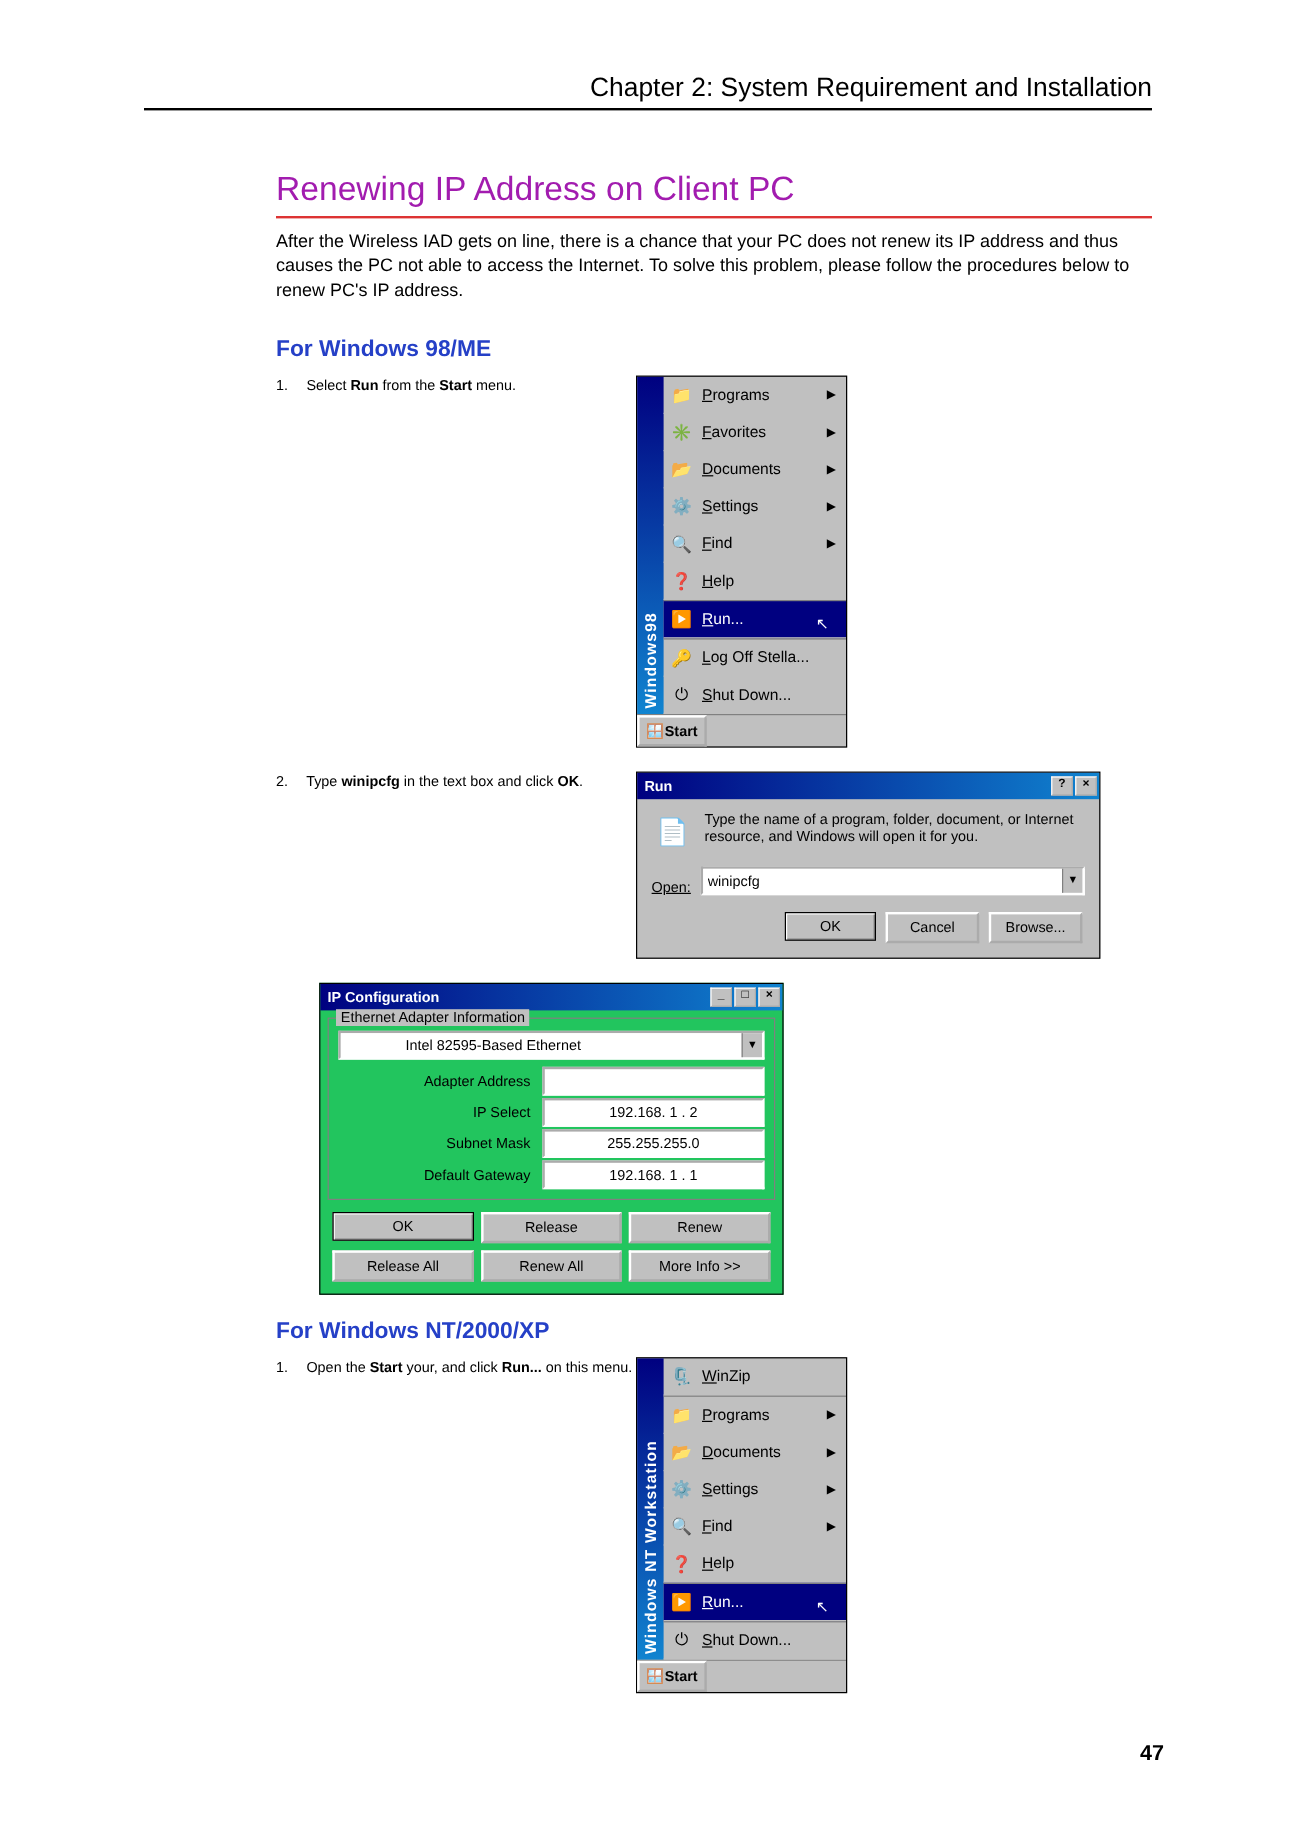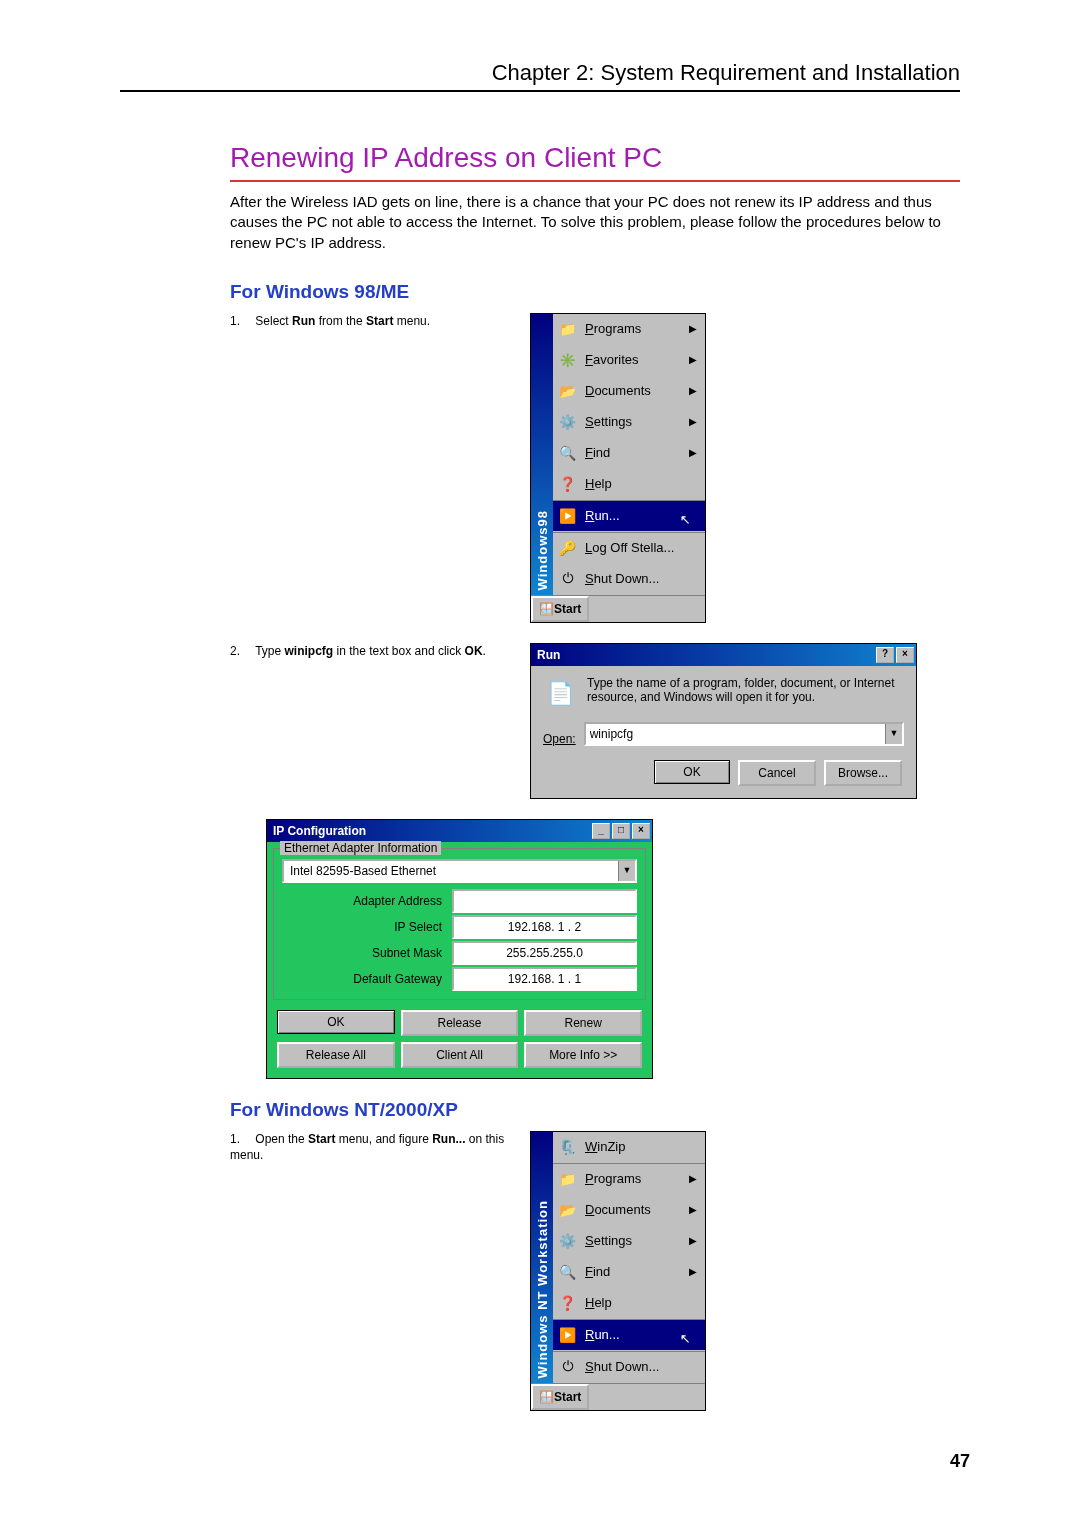--- a/index.html
+++ b/index.html
@@ -354,21 +354,21 @@
             <span>IP Configuration</span>
             <span class="spacer"></span>
             <span class="tb-btn">_</span>
             <span class="tb-btn">□</span>
             <span class="tb-btn">×</span>
           </div>
           <div class="fieldset">
             <div class="fieldset-legend">Ethernet Adapter Information</div>
             <div class="adapter-row">
               <div class="combo" style="width:210px;">
-                <div class="readonly left" style="flex:1; border:none;">
+                <div class="readonly left" style="flex:1; border:none;padding-left:48px;">
                     <span class="txt">Intel 82595-Based Ethernet</span>
                   </div>
                 <span class="drop">▼</span>
               </div>
             </div>
             <div class="form-row">
               <div class="lbl">Adapter Address</div>
               <div class="val readonly">
                   <span class="txt"></span>
                 </div>
@@ -390,33 +390,33 @@
               <div class="val readonly">
                   <span class="txt">192.168. 1 . 1</span>
                 </div>
             </div>
           </div>
           <div class="ip-btns">
             <span class="btn95 default">OK</span>
             <span class="btn95">Release</span>
             <span class="btn95">Renew</span>
             <span class="btn95">Release All</span>
-            <span class="btn95">Client All</span>
+            <span class="btn95">Renew All</span>
             <span class="btn95">More Info &gt;&gt;</span>
           </div>
         </div>
       </div>
     </div>
 
     <div class="h2">For Windows NT/2000/XP</div>
 
     <div class="step-row">
       <div class="step-text">
         <span class="num">1.</span>
-        <span>Open the </span><b>Start</b><span> menu, and figure </span><b>Run...</b><span> on this menu.</span>
+        <span>Open the </span><b>Start</b><span> your, and click </span><b>Run...</b><span> on this menu.</span>
       </div>
       <div class="step-figure">
         <div class="startmenu">
           <div class="startmenu-body">
             <div class="startmenu-side">
                 <span>Windows NT Workstation</span>
               </div>
             <div class="startmenu-items" id="smnt">
                 <div class="startmenu-item">
                   <span class="mi-icon">🗜️</span>

